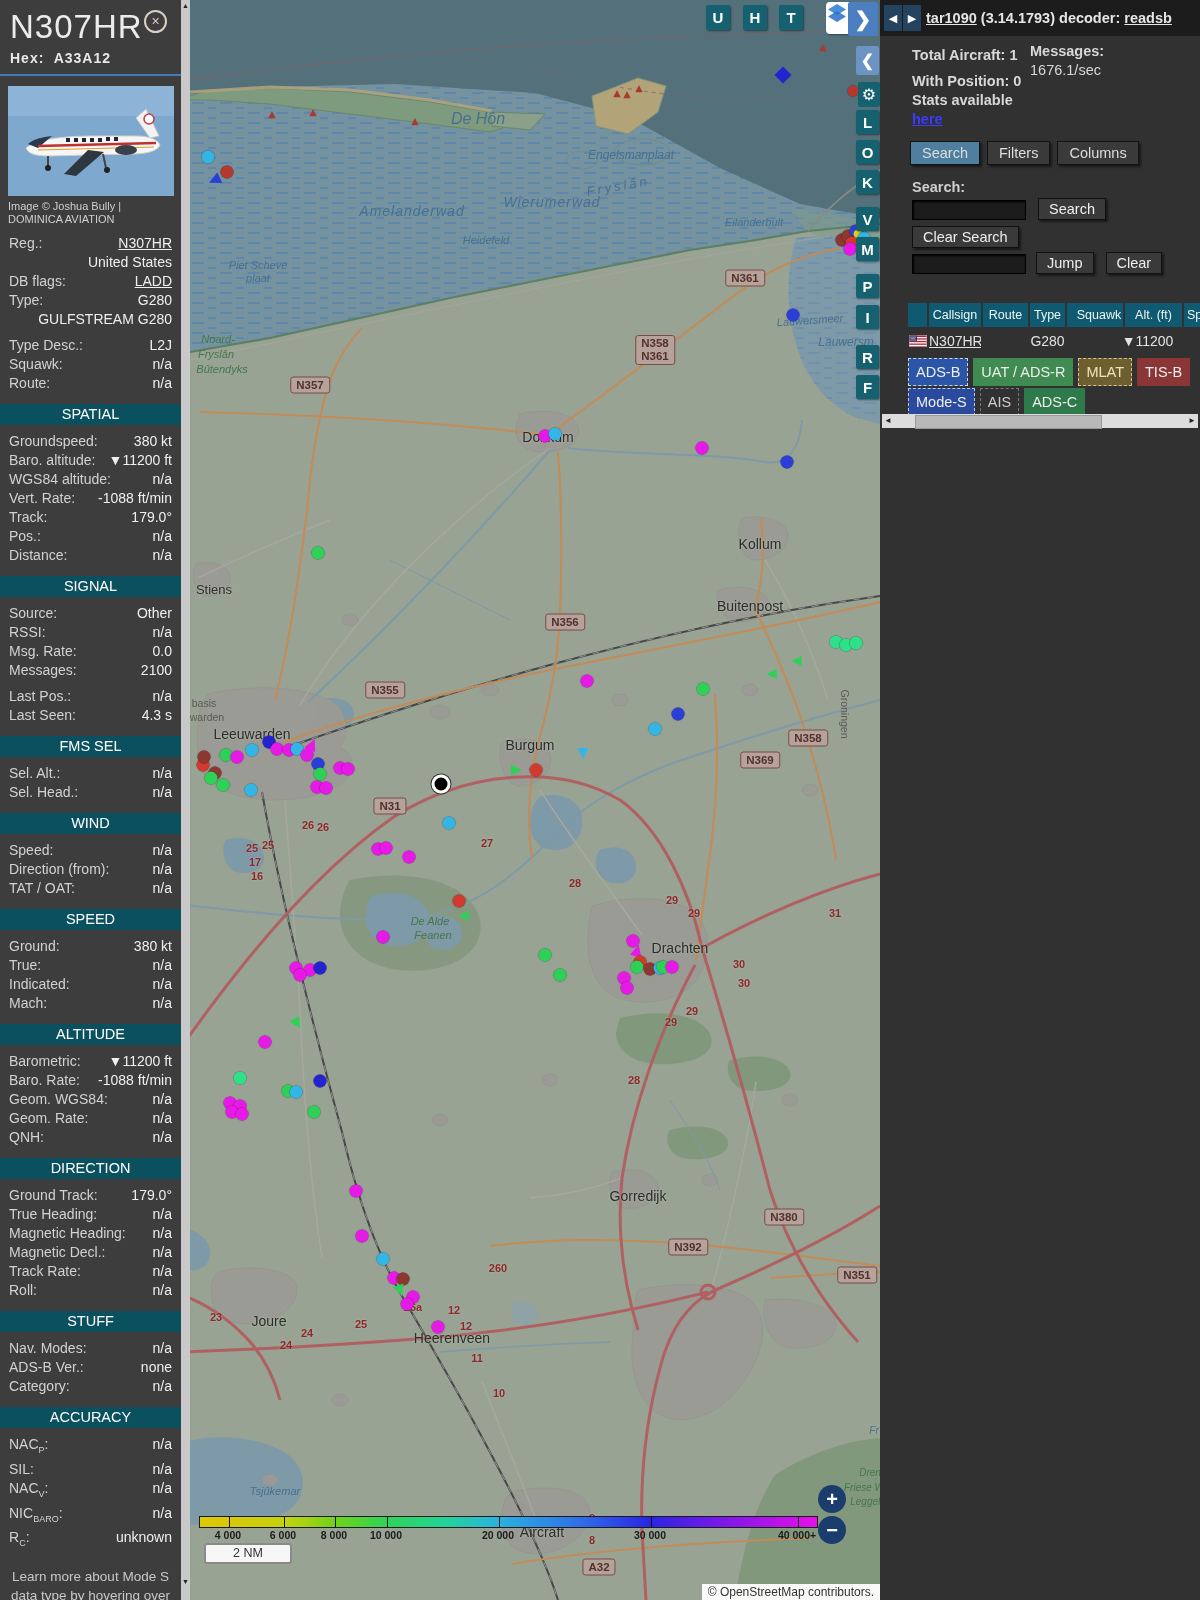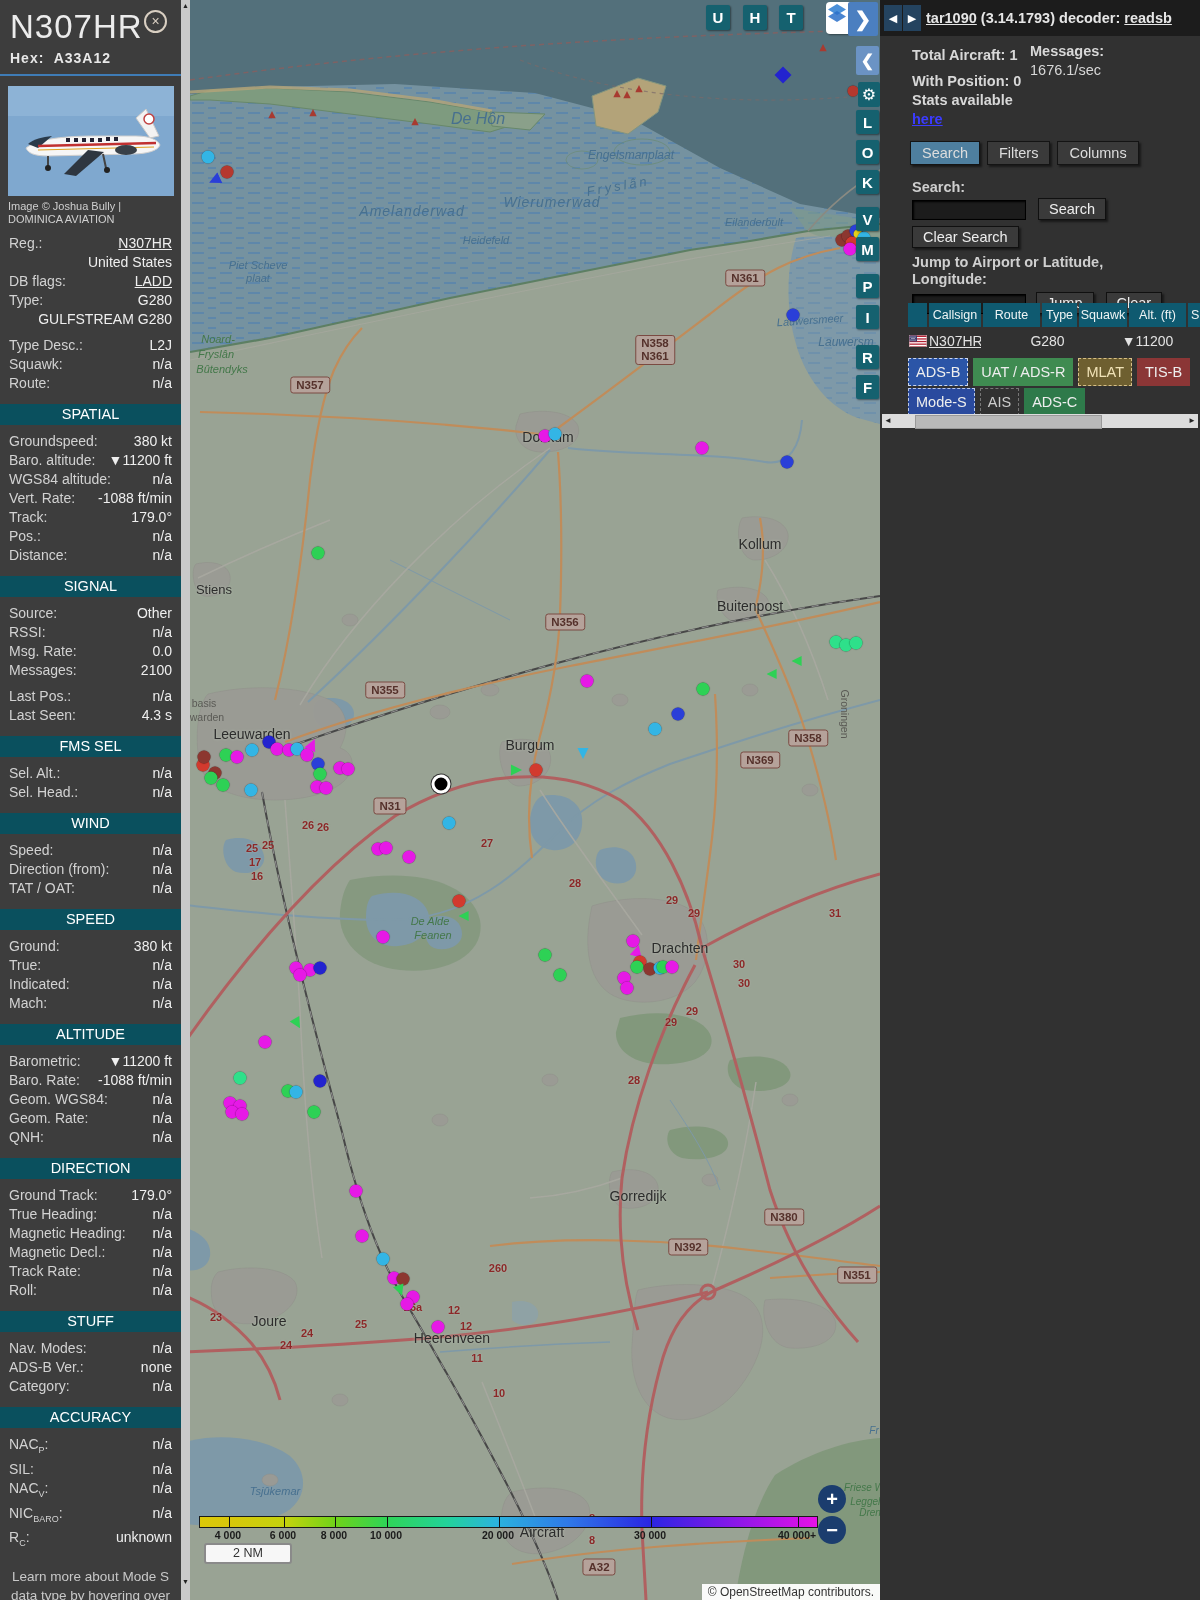--- a/index.html
+++ b/index.html
@@ -470,21 +470,21 @@
         <div class="wlabel" style="left: 564px; top: 222px; font-size: 11px;">Eilanderbult</div>
         <div class="wlabel" style="left: 620px; top: 320px; font-size: 11px; transform: translate(-50%, -50%) rotate(-4deg);">Lauwersmeer</div>
         <div class="wlabel" style="left: 656px; top: 342px; font-size: 12px;">Lauwersm</div>
         <div class="wlabel" style="left: 85px; top: 1491px; font-size: 11px;">Tsjûkemar</div>
         <div class="wlabel" style="left: 684px; top: 1430px; font-size: 10px;">Fr</div>
         <div class="nlabel" style="left: 28px; top: 339px; font-size: 11px;">Noard-</div>
         <div class="nlabel" style="left: 26px; top: 354px; font-size: 11px;">Fryslân</div>
         <div class="nlabel" style="left: 32px; top: 369px; font-size: 11px;">Bûtendyks</div>
         <div class="nlabel" style="left: 240px; top: 921px; font-size: 11px;">De Alde</div>
         <div class="nlabel" style="left: 243px; top: 935px; font-size: 11px;">Feanen</div>
-        <div class="nlabel" style="left: 680px; top: 1472px; font-size: 10px; margin-top: 40px;">Dren</div>
+        <div class="nlabel" style="left: 680px; top: 1472px; font-size: 10px;">Dren</div>
         <div class="nlabel" style="left: 674px; top: 1487px; font-size: 10px;">Friese W</div>
         <div class="nlabel" style="left: 678px; top: 1501px; font-size: 10px;">Leggeld</div>
         <div class="glabel" style="left: 14px; top: 703px; font-size: 10.5px;">basis</div>
         <div class="glabel" style="left: 17px; top: 717px; font-size: 10.5px;">warden</div>
         <div class="glabel" style="left: 655px; top: 714px; font-size: 10.5px; transform: translate(-50%, -50%) rotate(90deg);">Groningen</div>
         <div class="shield" style="left: 555px; top: 278px;">N361</div>
         <div class="shield" style="left: 120px; top: 385px;">N357</div>
         <div class="shield" style="left: 465px; top: 350px;">N358
 N361</div>
         <div class="shield" style="left: 375px; top: 622px;">N356</div>
@@ -709,36 +709,32 @@
         <div class="tab">Filters</div>
         <div class="tab">Columns</div>
       </div>
     <div id="p-form">
       <div>Search:</div>
       <div style="margin-top:3px">
         <input class="pinput" style="">
         <button class="pbtn" style="margin-left:8px">Search</button>
       </div>
       <div style="margin-top:6px"><button class="pbtn">Clear Search</button></div>
-      <div style="margin-top:6px;line-height:17px">
-        <span>Jump to Airport or Latitude,</span><br>
-        <span>Longitude:</span>
-      </div>
       <div style="margin-top:4px">
         <input class="pinput" style="">
         <button class="pbtn" style="margin-left:6px">Jump</button>
         <button class="pbtn" style="margin-left:8px">Clear</button>
       </div>
     </div>
     <div id="p-table">
         <div class="thc" style="width: 19px;"></div>
         <div class="thc" style="width: 52px;">Callsign</div>
-        <div class="thc" style="width: 57px;">Route</div>
+        <div class="thc" style="width: 45px;">Route</div>
         <div class="thc" style="width: 35px;">Type</div>
-        <div class="thc" style="width: 48px;">Squawk</div>
+        <div class="thc" style="width: 48px; padding-left: 8px;">Squawk</div>
         <div class="thc" style="width: 57px;">Alt. (ft)</div>
         <div class="thc" style="width: 42px;">Speed</div>
       </div>
     <div id="p-row">
       <div class="tdc" style="width:19px">
         <svg width="18" height="12" viewBox="0 0 18 12" style="margin-top:4px">
           <rect width="18" height="12" fill="#c8c8c8"></rect>
           <rect x=".5" y=".5" width="17" height="11" fill="#b22234"></rect>
           <g fill="#fff">
               <rect x=".5" y="2" width="17" height="1.3"></rect>

